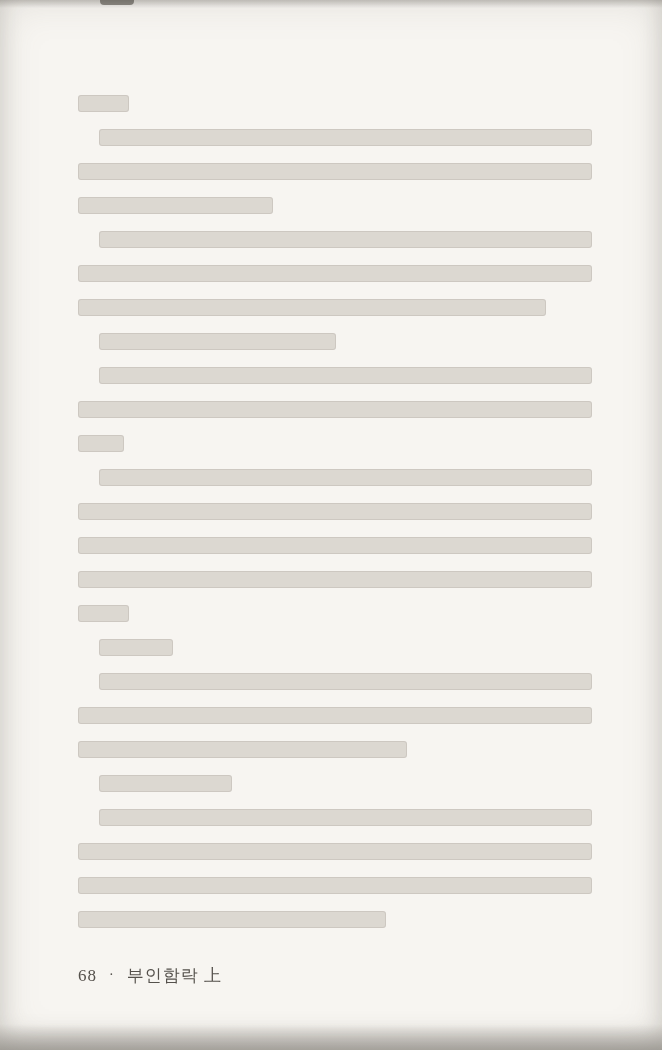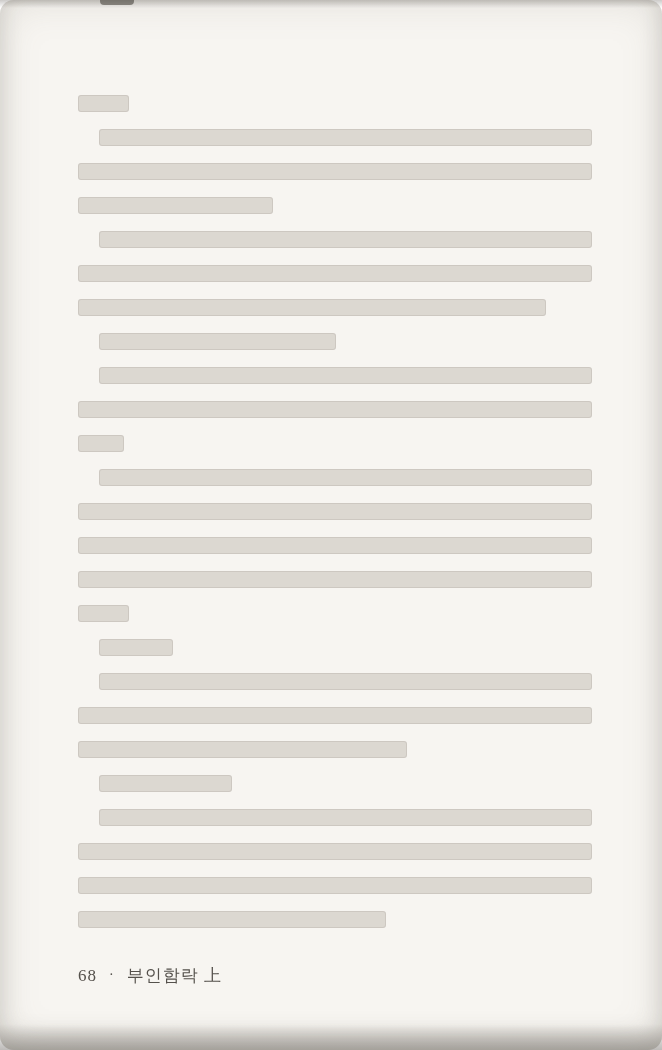--- a/index.html
+++ b/index.html
@@ -13,21 +13,20 @@
 
   .scan-page {
     position: relative;
     width: 662px;
     height: 1050px;
     background: #f7f5f1;
     
     box-shadow:
       inset 0 0 40px rgba(120,115,105,0.18),
       inset 0 -14px 22px rgba(100,95,88,0.22);
-    border-radius: 14px;
   }
 
   .edge-top {
     position: absolute;
     top: 0; left: 0; right: 0;
     height: 8px;
     background: linear-gradient(to bottom, rgba(90,85,78,0.30), rgba(90,85,78,0));
   }
 
   .edge-bottom {

